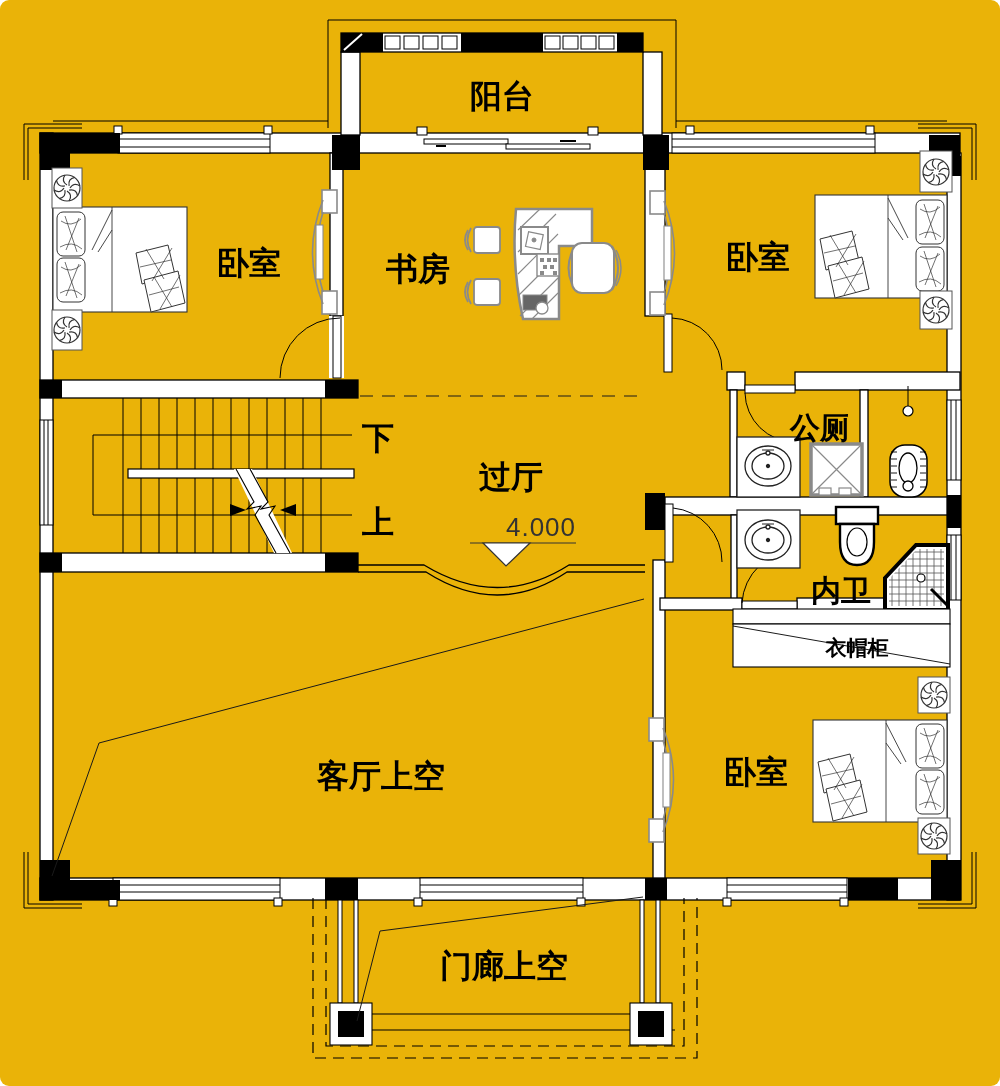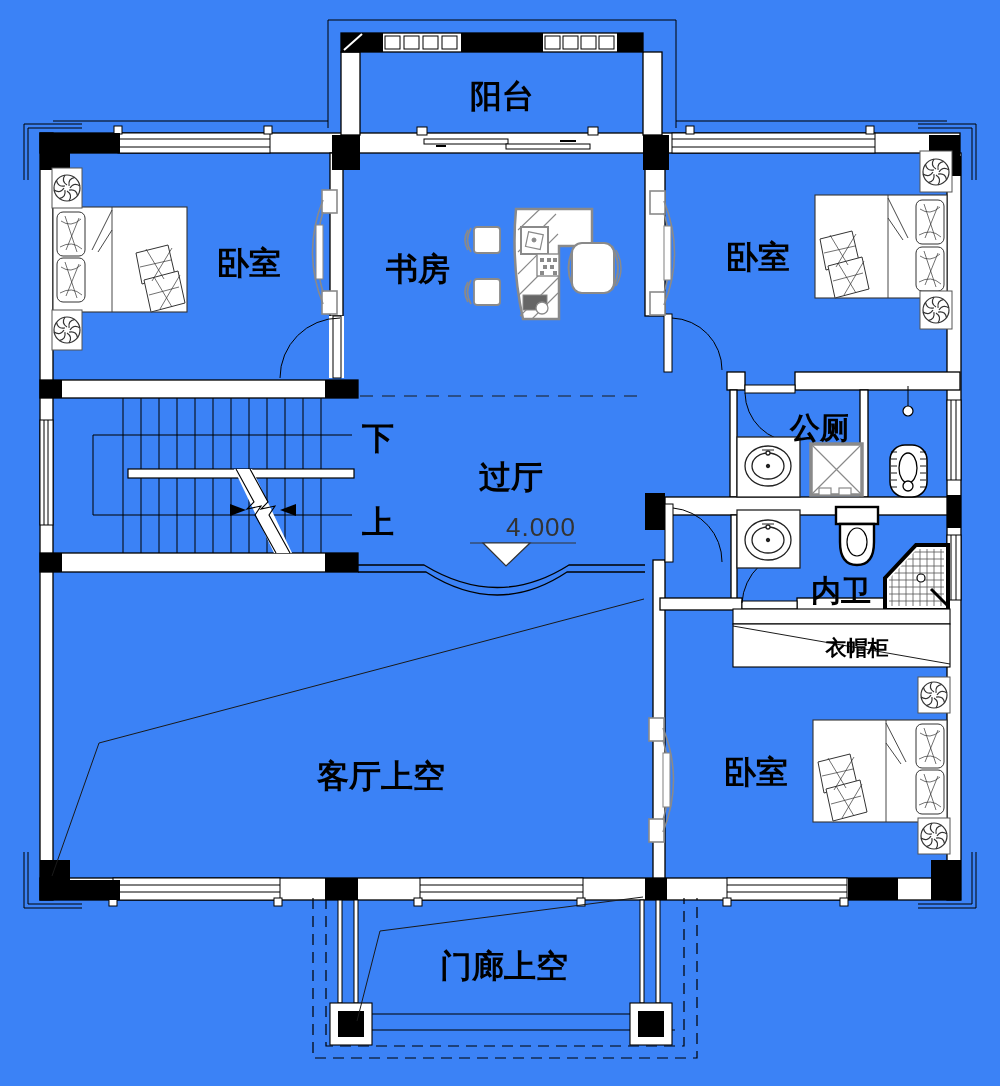--- a/index.html
+++ b/index.html
@@ -1,16 +1,16 @@
 <!DOCTYPE html>
 <html><head>
 <meta charset="utf-8">
 <style>
   html,body{margin:0;padding:0;background:#fff;}
-  .canvas{width:1000px;height:1086px;background:#3b82f6;position:relative;overflow:hidden;}
+  .canvas{width:1000px;height:1086px;background:#eab308;position:relative;overflow:hidden;border-radius:9px;}
   svg{display:block;}
   svg text{font-family:"Liberation Sans","DejaVu Sans",sans-serif;font-weight:700;fill:#000;}
   svg text.thin{font-weight:400;fill:#333;letter-spacing:1px;}
   svg text.small{font-weight:700;}
 </style>
 </head>
 <body>
 
 <div class="canvas">
 <svg width="1000" height="1086" viewBox="0 0 1000 1086" xmlns="http://www.w3.org/2000/svg">

